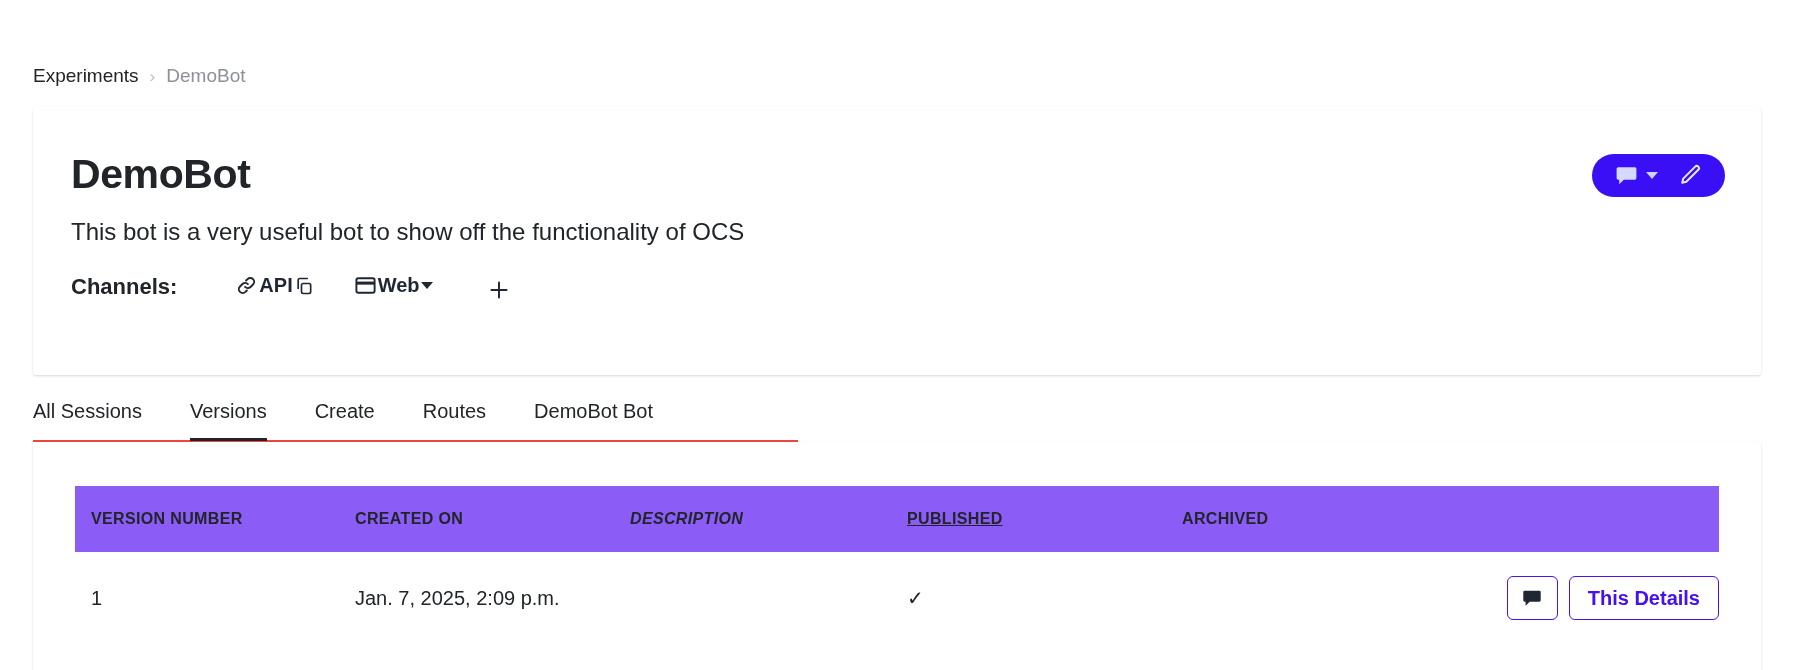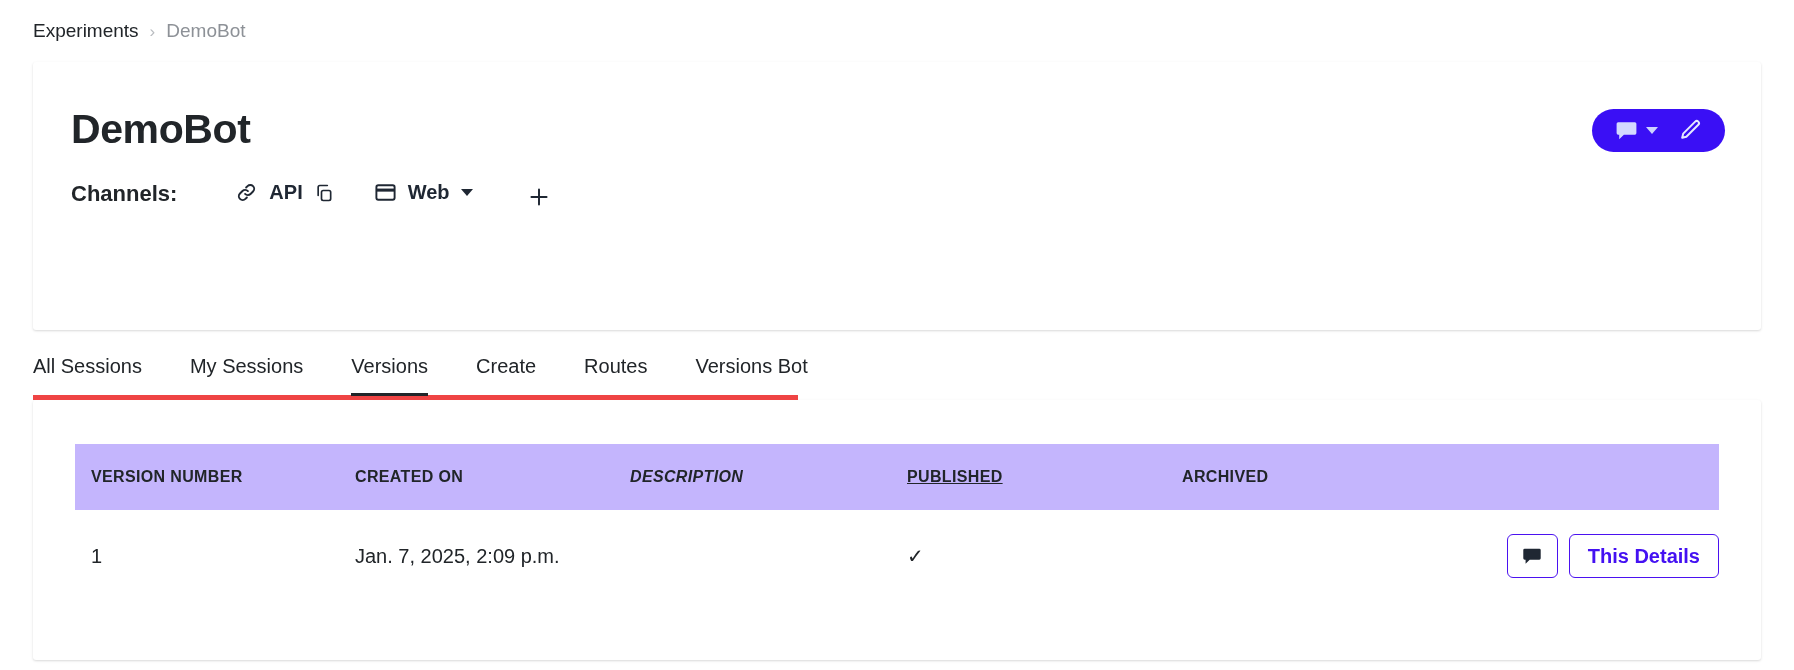--- a/index.html
+++ b/index.html
@@ -11,20 +11,21 @@
     font-family: "Liberation Sans", sans-serif;
     color: #212529;
     overflow: hidden;
   }
 
   .page {
     position: relative;
     width: 1794px;
     height: 574px;
     padding: 0 33px;
+    margin-top: 45px;
   }
 
   
   .breadcrumb {
     display: flex;
     align-items: center;
     gap: 11px;
     height: 62px;
     padding-left: 0;
     font-size: 19px;
@@ -80,21 +81,21 @@
   }
   .channels-label {
     font-size: 22px;
     font-weight: bold;
     color: #212529;
     margin-right: 58px;
   }
   .channel-item {
     display: flex;
     align-items: center;
-    gap: 11px;
+    gap: 1px;
     font-size: 20px;
     font-weight: bold;
     color: #1f2733;
     cursor: pointer;
     margin-right: 40px;
   }
   .channel-item .lbl { font-weight: bold; }
   .icon-btn {
     display: inline-flex;
     align-items: center;
@@ -146,21 +147,21 @@
 
   
   .tabs-wrap {
     margin-top: 19px;
     position: relative;
   }
   .tabs {
     display: flex;
     align-items: flex-end;
     gap: 0;
-    border-bottom: 5px solid #ef4444;
+    border-bottom: 2px solid #ef4444;
     width: 765px;
   }
   .tab {
     font-size: 20px;
     color: #212529;
     padding: 6px 0 15px 0;
     margin-right: 48px;
     cursor: pointer;
     border-bottom: 3px solid transparent;
     margin-bottom: -1px;
@@ -178,21 +179,21 @@
     padding: 44px 42px 48px 42px;
     min-height: 260px;
   }
 
   table.versions {
     width: 100%;
     border-collapse: collapse;
     table-layout: fixed;
   }
   table.versions thead th {
-    background: #c4b5fd;
+    background: #8b5cf6;
     text-align: left;
     font-size: 16px;
     font-weight: bold;
     letter-spacing: 0.35px;
     color: #212529;
     padding: 24px 0 24px 0;
     text-transform: uppercase;
   }
   table.versions thead th:first-child { padding-left: 16px; }
   table.versions tbody td {
@@ -270,20 +271,21 @@
   <nav class="breadcrumb">
     <a class="crumb-link">Experiments</a>
     <span class="crumb-sep">›</span>
     <span class="crumb-current">DemoBot</span>
   </nav>
 
   <section class="card header-card">
 
     <h1 class="bot-title">DemoBot</h1>
 
+    <p class="bot-desc">This bot is a very useful bot to show off the functionality of OCS</p>
 
     <div class="channels-row">
       <span class="channels-label">Channels:</span>
 
       <div class="channel-item">
         <span class="icon-btn">
           <svg width="23" height="23" viewBox="0 0 24 24" fill="none" stroke="#1f2733" stroke-width="2" stroke-linecap="round" stroke-linejoin="round">
             <path d="M10.5 13.5a4 4 0 0 0 5.7.1l2.6-2.6a4 4 0 0 0-5.7-5.7l-1.5 1.5"></path>
             <path d="M13.5 10.5a4 4 0 0 0-5.7-.1l-2.6 2.6a4 4 0 0 0 5.7 5.7l1.5-1.5"></path>
           </svg>
@@ -326,25 +328,24 @@
         <svg width="25" height="25" viewBox="0 0 24 24" fill="none" stroke="#e6e9ff" stroke-width="1.9" stroke-linecap="round" stroke-linejoin="round">
           <path d="M16.5 3.5a2.1 2.1 0 0 1 3 3L8 18l-4 1 1-4 11.5-11.5z"></path>
         </svg>
       </div>
     </div>
   </section>
 
   <div class="tabs-wrap">
     <div class="tabs">
       <div class="tab">All Sessions</div>
-      <div class="tab">My Sessions</div>
       <div class="tab active">Versions</div>
       <div class="tab">Create</div>
       <div class="tab">Routes</div>
-      <div class="tab">Versions Bot</div>
+      <div class="tab">DemoBot Bot</div>
     </div>
   </div>
 
   <section class="card table-card">
     <table class="versions">
       <thead>
         <tr>
           <th class="col-version">VERSION NUMBER</th>
           <th class="col-created">CREATED ON</th>
           <th class="col-desc">DESCRIPTION</th>

